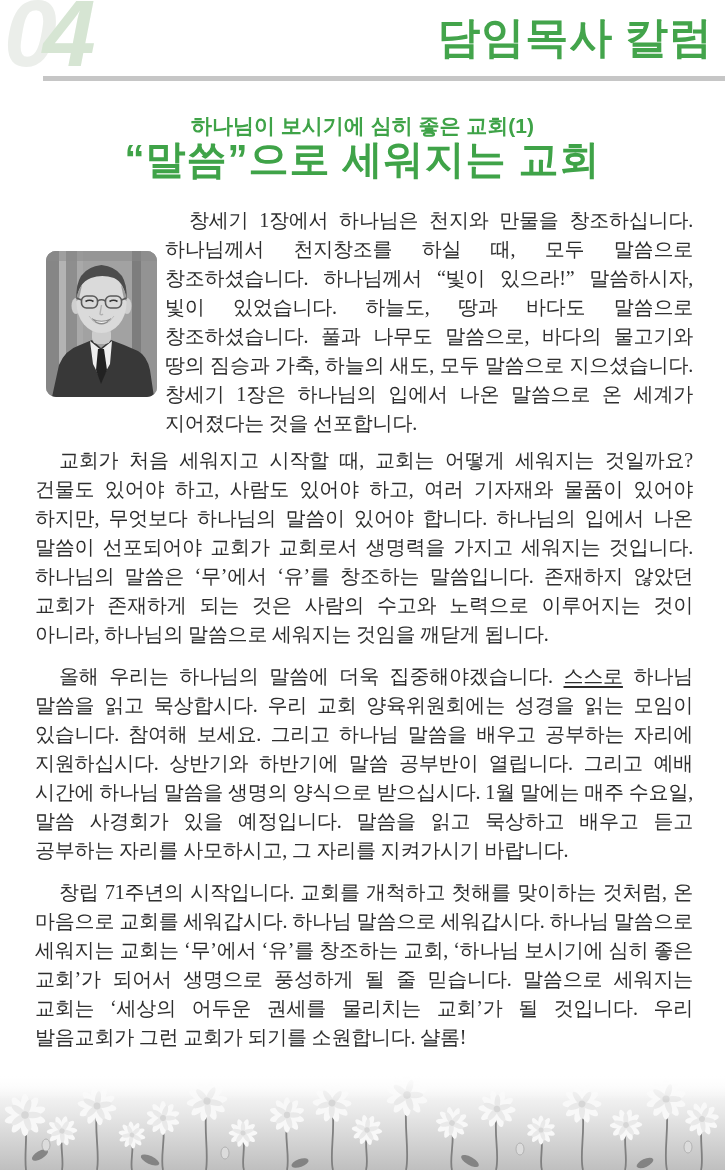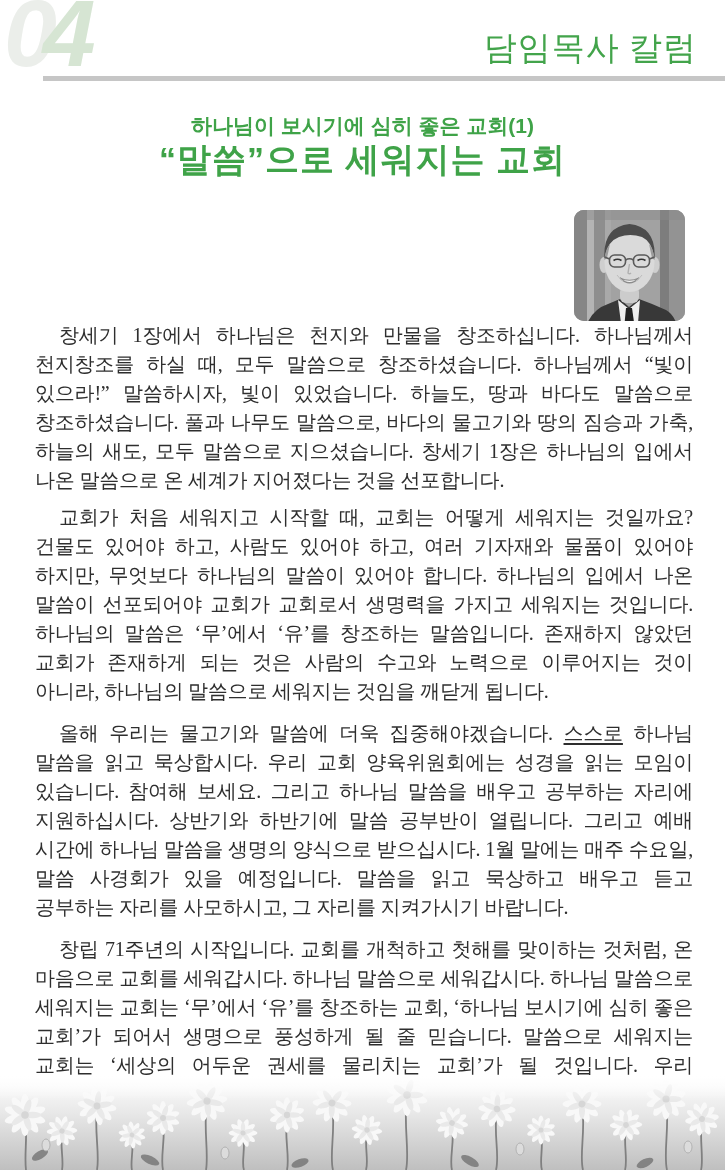--- a/index.html
+++ b/index.html
@@ -11,44 +11,44 @@
 
   
   .page-number{
     position:absolute;top:-14px;left:4px;line-height:1;
     font-family:"Liberation Sans","DejaVu Sans",sans-serif;
     font-style:italic;font-weight:bold;font-size:95px;letter-spacing:-14px;
   }
   .page-number .d0{color:#ebeeea;}
   .page-number .d4{color:#d6e5d3;}
   .column-title{
-    position:absolute;top:14px;right:12px;margin:16px;
+    position:absolute;top:14px;right:12px;margin:0;
     font-family:"Liberation Serif","DejaVu Serif",serif;
-    font-weight:normal;font-size:33px;line-height:1.1;color:#43a44b;letter-spacing:1px;
+    font-weight:bold;font-size:43px;line-height:1.1;color:#43a44b;letter-spacing:1px;
   }
   .header-rule{
     position:absolute;top:76px;left:43px;right:0;height:5px;background:#c6c6c6;
   }
 
   
   .article-head{
     position:absolute;top:112px;left:0;width:100%;text-align:center;
     font-family:"Liberation Sans","DejaVu Sans",sans-serif;color:#3fa348;
   }
   .article-subtitle{margin:0;font-size:21px;font-weight:bold;line-height:27px;}
-  .article-title{margin:2px 0 0 0;font-size:34px;font-weight:800;line-height:36px;letter-spacing:1px;}
+  .article-title{margin:2px 0 0 0;font-size:40px;font-weight:800;line-height:36px;letter-spacing:1px;}
 
   
   article{
     position:absolute;top:206px;left:35px;width:658px;
     font-size:20px;line-height:29px;color:#2e2e2e;
     text-align:justify;word-break:keep-all;letter-spacing:-0.2px;
   }
   article p{margin:8px 0 13px 0;text-indent:24px;}
-  .lead{display:flex;align-items:flex-end;flex-direction:column;}
+  .lead{display:flex;align-items:center;}
   .lead p{flex:1;margin:0;}
   .pastor-photo{
     flex:0 0 111px;width:111px;height:146px;margin:4px 8px 0 11px;
     border-radius:10px;overflow:hidden;background:#a5a5a5;
   }
   .pastor-photo svg{display:block;}
   .u{text-decoration:underline;text-underline-offset:3px;}
 
   
   .flower-footer{position:absolute;left:0;bottom:0;width:725px;height:95px;}
@@ -117,21 +117,21 @@
           <path d="M46,68 Q55.5,77.5 65,68 Q55.5,72.5 46,68 Z" fill="#f5f5f5" stroke="#8c8c8c" stroke-width="1.2"></path>
           <path d="M43,65 Q46,69 49,71" fill="none" stroke="#bdbdbd" stroke-width="1"></path>
           <path d="M68,65 Q65,69 62,71" fill="none" stroke="#bdbdbd" stroke-width="1"></path>
         </svg>
       </figure>
       <p>창세기 1장에서 하나님은 천지와 만물을 창조하십니다. 하나님께서 천지창조를 하실 때, 모두 말씀으로 창조하셨습니다. 하나님께서 “빛이 있으라!” 말씀하시자, 빛이 있었습니다. 하늘도, 땅과 바다도 말씀으로 창조하셨습니다. 풀과 나무도 말씀으로, 바다의 물고기와 땅의 짐승과 가축, 하늘의 새도, 모두 말씀으로 지으셨습니다. 창세기 1장은 하나님의 입에서 나온 말씀으로 온 세계가 지어졌다는 것을 선포합니다.</p>
     </div>
 
     <p>교회가 처음 세워지고 시작할 때, 교회는 어떻게 세워지는 것일까요? 건물도 있어야 하고, 사람도 있어야 하고, 여러 기자재와 물품이 있어야 하지만, 무엇보다 하나님의 말씀이 있어야 합니다. 하나님의 입에서 나온 말씀이 선포되어야 교회가 교회로서 생명력을 가지고 세워지는 것입니다. 하나님의 말씀은 ‘무’에서 ‘유’를 창조하는 말씀입니다. 존재하지 않았던 교회가 존재하게 되는 것은 사람의 수고와 노력으로 이루어지는 것이 아니라, 하나님의 말씀으로 세워지는 것임을 깨닫게 됩니다.</p>
 
-    <p><span>올해 우리는 물고기와 말씀에 더욱 집중해야겠습니다. </span><span class="u">스스로</span><span> 하나님 말씀을 읽고 묵상합시다. 우리 교회 양육위원회에는 성경을 읽는 모임이 있습니다. 참여해 보세요. 그리고 하나님 말씀을 배우고 공부하는 자리에 지원하십시다. 상반기와 하반기에 말씀 공부반이 열립니다. 그리고 예배 시간에 하나님 말씀을 생명의 양식으로 받으십시다. 1월 말에는 매주 수요일, 말씀 사경회가 있을 예정입니다. 말씀을 읽고 묵상하고 배우고 듣고 공부하는 자리를 사모하시고, 그 자리를 지켜가시기 바랍니다.</span></p>
+    <p><span>올해 우리는 하나님의 말씀에 더욱 집중해야겠습니다. </span><span class="u">스스로</span><span> 하나님 말씀을 읽고 묵상합시다. 우리 교회 양육위원회에는 성경을 읽는 모임이 있습니다. 참여해 보세요. 그리고 하나님 말씀을 배우고 공부하는 자리에 지원하십시다. 상반기와 하반기에 말씀 공부반이 열립니다. 그리고 예배 시간에 하나님 말씀을 생명의 양식으로 받으십시다. 1월 말에는 매주 수요일, 말씀 사경회가 있을 예정입니다. 말씀을 읽고 묵상하고 배우고 듣고 공부하는 자리를 사모하시고, 그 자리를 지켜가시기 바랍니다.</span></p>
 
 
     <p>창립 71주년의 시작입니다. 교회를 개척하고 첫해를 맞이하는 것처럼, 온 마음으로 교회를 세워갑시다. 하나님 말씀으로 세워갑시다. 하나님 말씀으로 세워지는 교회는 ‘무’에서 ‘유’를 창조하는 교회, ‘하나님 보시기에 심히 좋은 교회’가 되어서 생명으로 풍성하게 될 줄 믿습니다. 말씀으로 세워지는 교회는 ‘세상의 어두운 권세를 물리치는 교회’가 될 것입니다. 우리 발음교회가 그런 교회가 되기를 소원합니다. 샬롬!</p>
 
   </article>
 
   <div class="flower-footer">
     <svg width="725" height="95" viewBox="0 0 725 95">
       <defs>
         <linearGradient id="bg" x1="0" y1="0" x2="0" y2="1">

